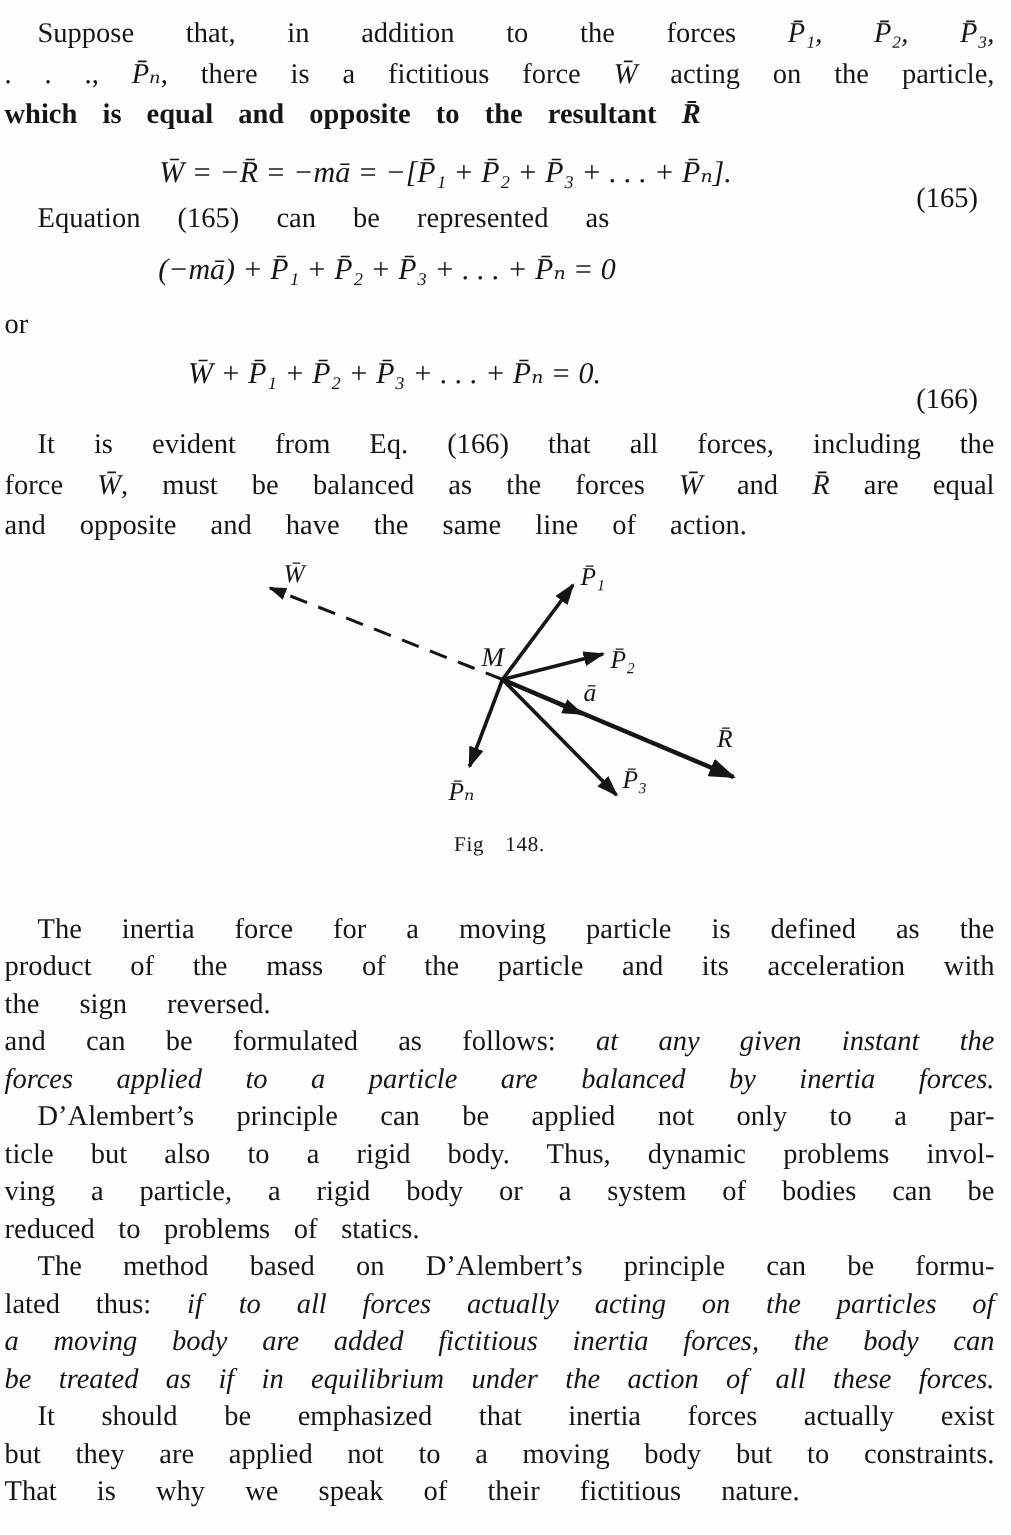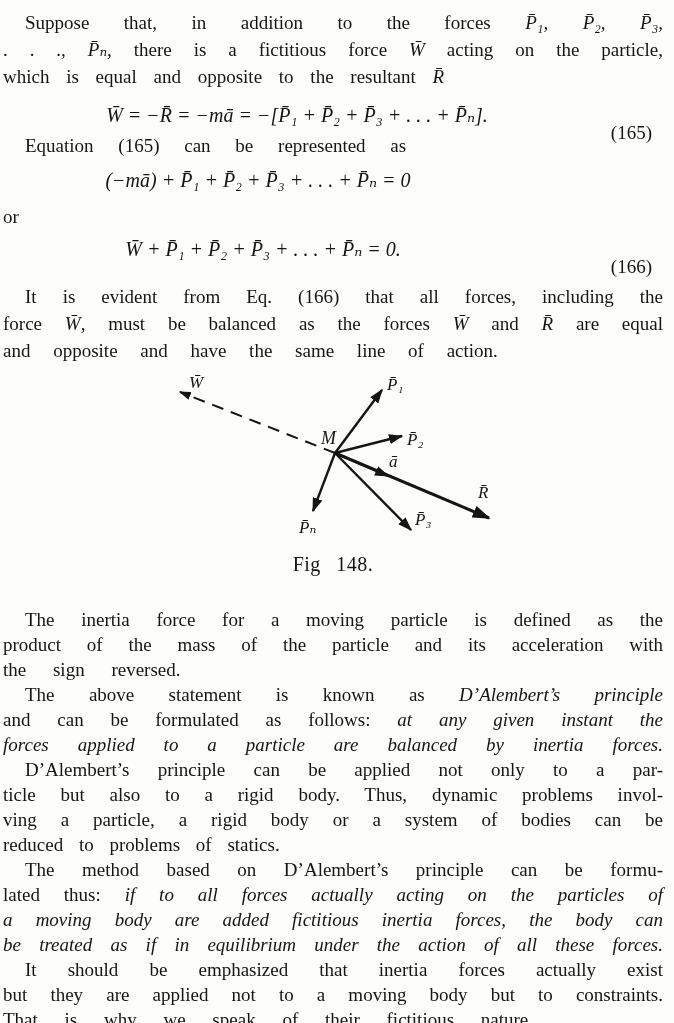--- a/index.html
+++ b/index.html
@@ -8,36 +8,36 @@
     background:#fdfdfb;color:#171513;
     font-family:"Liberation Serif","DejaVu Serif","DejaVu Sans",serif;
   }
   .page{position:relative;width:674px;height:1023px;}
   .col{padding:0 11px 0 3px;font-size:19px;line-height:27px;}
   .ln{text-align:justify;text-align-last:justify;}
   .ln.end{text-align:left;text-align-last:left;}
   .ind{text-indent:22px;}
   .m,.it{font-style:italic;}
   .ws11{word-spacing:11px;}
-  .ws12{word-spacing:12px;}
+  .ws12{word-spacing:12px;font-weight:bold;}
   .ws18{word-spacing:18px;}
   .ws20{word-spacing:20px;}
   .ws22{word-spacing:22px;}
   .eqrow{position:relative;text-align:center;font-style:italic;font-size:20px;line-height:30px;}
   .eqnum{position:absolute;right:11px;top:18px;font-style:normal;font-size:19px;}
   .eq165{padding-right:72px;margin-top:10px;}
   .eqmid{padding-right:150px;margin-top:6px;}
   .eq166{padding-right:140px;margin-top:4px;}
   .p1{margin-top:9px;}
   .p2{margin-top:2px;}
   .or{margin-top:8px;}
   .p3{margin-top:19px;}
   .figwrap{margin:8px 0 0 140px;width:380px;}
   .figsvg{display:block;}
-  .figcaption{margin-top:8px;text-align:center;font-size:20px;line-height:24px;word-spacing:10px;letter-spacing:.5px;}
+  .figcaption{margin-top:8px;text-align:center;font-size:14px;line-height:24px;word-spacing:10px;letter-spacing:.5px;}
   .bottom{margin-top:31px;line-height:25px;}
   svg text{font-size:17px;font-style:italic;fill:#171513;}
   svg .ptlabel{font-size:18px;}
 </style>
 </head>
 <body>
 
 <div class="page">
   <div class="col">
 
@@ -103,21 +103,20 @@
 
     <div class="bottom">
 
       <div>
         <div class="ln ind"><span>The inertia force for a moving particle is defined as the</span></div>
         <div class="ln"><span>product of the mass of the particle and its acceleration with</span></div>
         <div class="ln end ws22"><span>the sign reversed.</span></div>
       </div>
 
       <div>
-        <div class="ln ind"><span>The above statement is known as </span><span class="it">D’Alembert’s principle</span></div>
         <div class="ln"><span>and can be formulated as follows: </span><span class="it">at any given instant the</span></div>
         <div class="ln"><span class="it">forces applied to a particle are balanced by inertia forces.</span></div>
       </div>
 
       <div>
         <div class="ln ind"><span>D’Alembert’s principle can be applied not only to a par-</span></div>
         <div class="ln"><span>ticle but also to a rigid body. Thus, dynamic problems invol-</span></div>
         <div class="ln"><span>ving a particle, a rigid body or a system of bodies can be</span></div>
         <div class="ln end ws11"><span>reduced to problems of statics.</span></div>
       </div>

